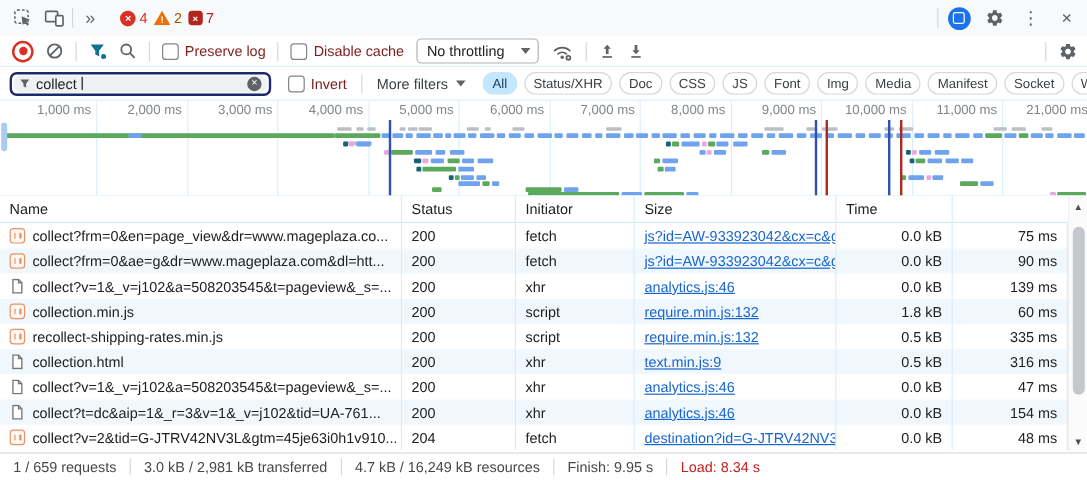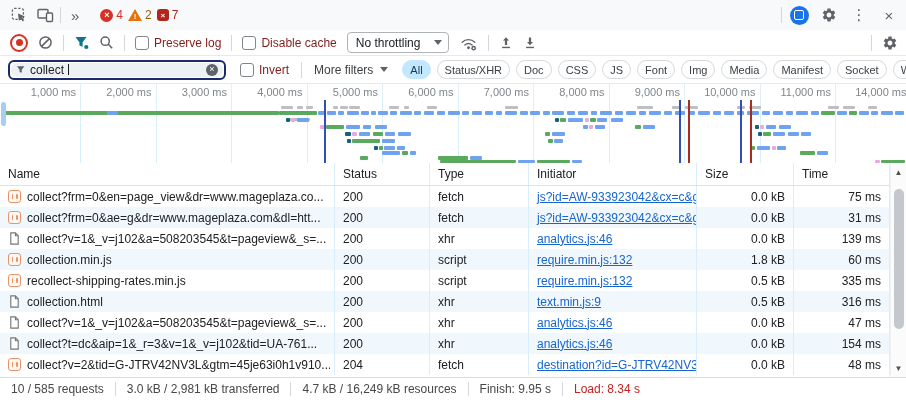--- a/index.html
+++ b/index.html
@@ -272,21 +272,21 @@
     <div class="rlabel" style="left: 457px;">7,000 ms</div>
     <div class="rtick" style="left: 533px;"></div>
     <div class="rlabel" style="left: 532.5px;">8,000 ms</div>
     <div class="rtick" style="left: 608.5px;"></div>
     <div class="rlabel" style="left: 608px;">9,000 ms</div>
     <div class="rtick" style="left: 684px;"></div>
     <div class="rlabel" style="left: 683.5px;">10,000 ms</div>
     <div class="rtick" style="left: 759.5px;"></div>
     <div class="rlabel" style="left: 759px;">11,000 ms</div>
     <div class="rtick" style="left: 835px;"></div>
-    <div class="rlabel" style="left: 834.5px;">14,000 ms</div>
+    <div class="rlabel" style="left: 834.5px;">21,000 ms</div>
   </div>
 
 <div id="overview">
   <div id="ovgrid">
       <div class="gtick" style="left: 80px;"></div>
       <div class="gtick" style="left: 155.5px;"></div>
       <div class="gtick" style="left: 231px;"></div>
       <div class="gtick" style="left: 306.5px;"></div>
       <div class="gtick" style="left: 382px;"></div>
       <div class="gtick" style="left: 457.5px;"></div>
@@ -440,21 +440,20 @@
       <div class="evline" style="left: 688px; background: rgb(168, 44, 34);"></div>
       <div class="evline" style="left: 740px; background: rgb(48, 80, 181);"></div>
       <div class="evline" style="left: 750px; background: rgb(168, 44, 34);"></div>
     </div>
   <div id="ovhandle"></div>
 </div>
 
 <div id="thead">
   <div class="hc">Name</div>
   <div class="hc">Status</div>
-  <div class="hc">Type</div>
   <div class="hc">Initiator</div>
   <div class="hc">Size</div>
   <div class="hc">Time</div>
 </div>
 <div id="tbody">
     <div class="trow">
       <div class="tc name-cell">
         <span class="ficon script"></span>
         <span class="txt">collect?frm=0&amp;en=page_view&amp;dr=www.mageplaza.co...</span>
       </div>
@@ -470,21 +469,21 @@
       <div class="tc name-cell">
         <span class="ficon script"></span>
         <span class="txt">collect?frm=0&amp;ae=g&amp;dr=www.mageplaza.com&amp;dl=htt...</span>
       </div>
       <div class="tc">200</div>
       <div class="tc">fetch</div>
       <div class="tc initiator">
         <a>js?id=AW-933923042&amp;cx=c&amp;g</a>
       </div>
       <div class="tc num">0.0 kB</div>
-      <div class="tc num">31 ms</div>
+      <div class="tc num">90 ms</div>
     </div>
     <div class="trow">
       <div class="tc name-cell">
         <span class="ficon">
           <svg width="13" height="13" viewBox="0 0 14 14">
             <path d="M3 1 h5 l3 3 v9 H3 Z" fill="#fff" stroke="#757575" stroke-width="1.2"></path>
             <path d="M8 1 v3 h3" fill="none" stroke="#757575" stroke-width="1.2"></path>
           </svg>
         </span>
         <span class="txt">collect?v=1&amp;_v=j102&amp;a=508203545&amp;t=pageview&amp;_s=...</span>
@@ -592,18 +591,18 @@
     </div>
   </div>
 
 <div id="vscroll">
   <span class="arr" id="vs-up">▲</span>
   <div id="vs-thumb"></div>
   <span class="arr" id="vs-down">▼</span>
 </div>
 
 <div id="statusbar">
-    <div class="seg">10 / 585 requests</div>
+    <div class="seg">1 / 659 requests</div>
     <div class="seg">3.0 kB / 2,981 kB transferred</div>
     <div class="seg">4.7 kB / 16,249 kB resources</div>
     <div class="seg">Finish: 9.95 s</div>
     <div class="seg" style="color: rgb(197, 34, 31);">Load: 8.34 s</div>
   </div>
 
 </body></html>

